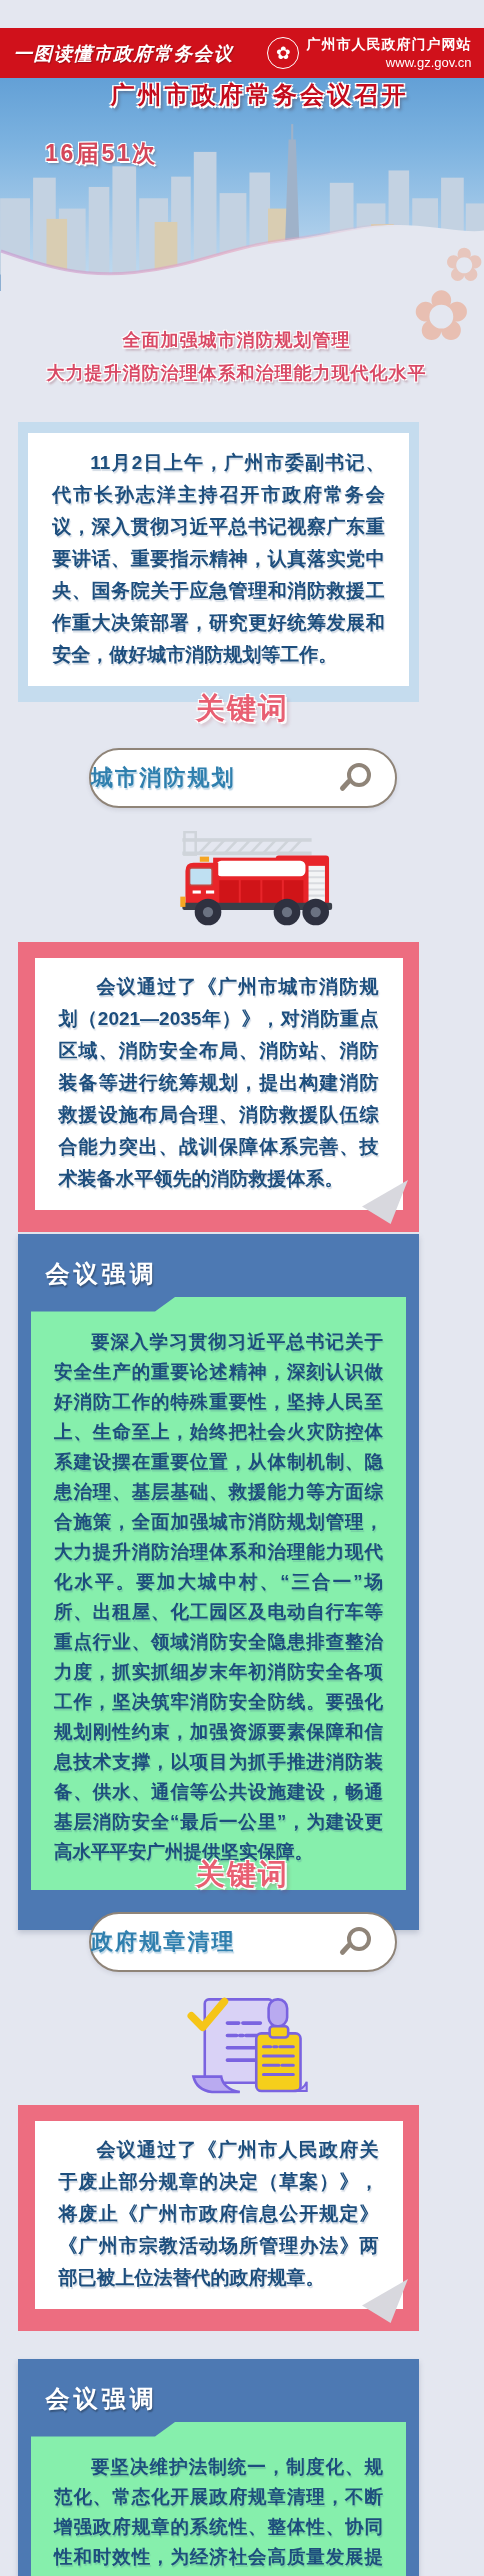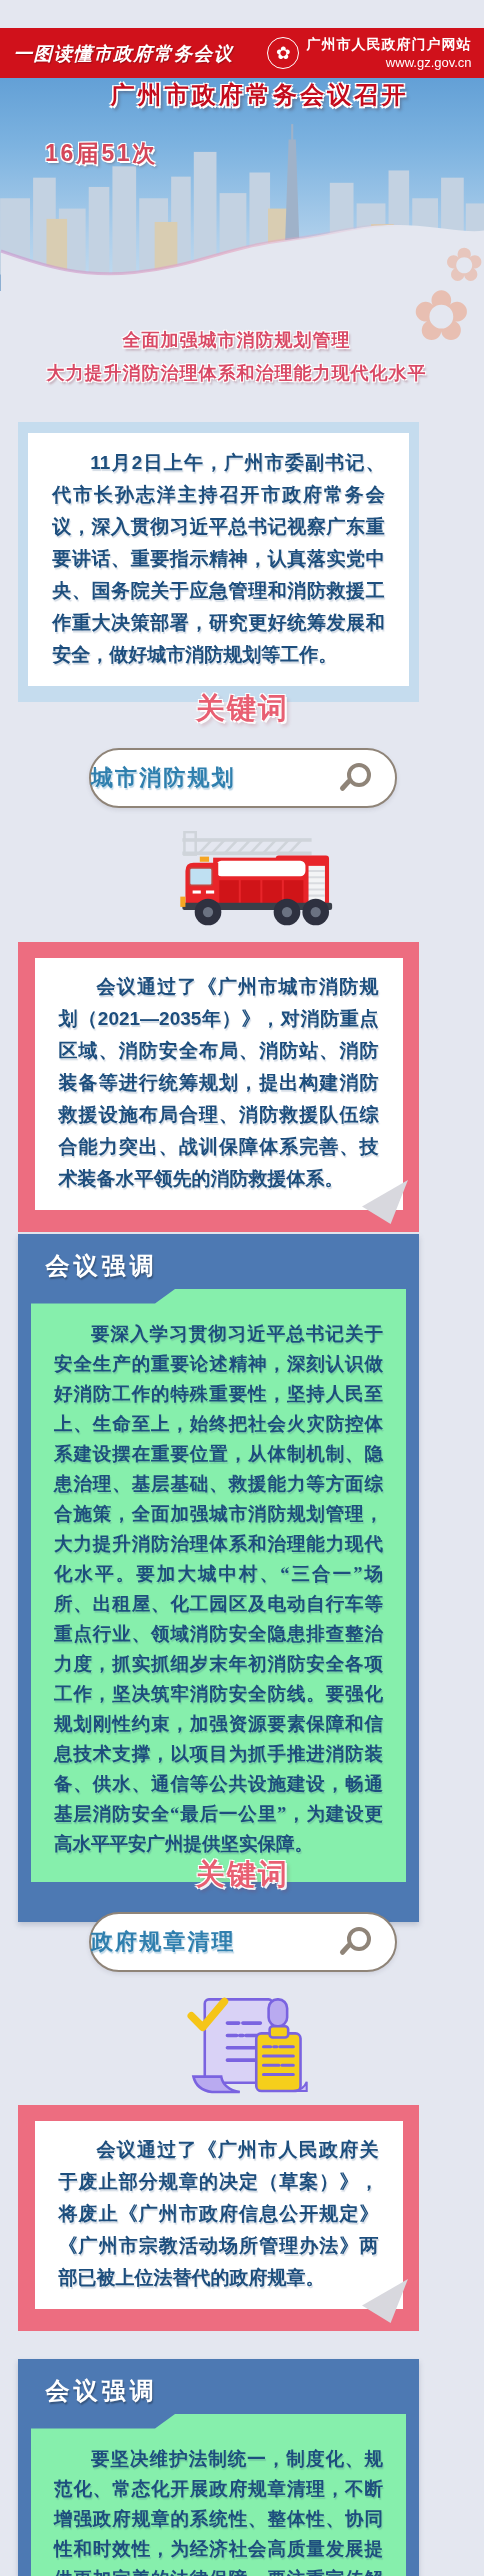--- a/index.html
+++ b/index.html
@@ -67,21 +67,21 @@
 
   .illus { position:absolute; z-index:1; }
   #truck { top:831px; left:152px; }
   #docs  { top:1993px; left:178px; }
 
   .pink-outer { background:#ed6d80; padding:15.5px 16.5px 21.6px; }
   #pink1 { top:920px;margin-top:22px; } #pink2 { top:2105px; }
   .pink-white { position:relative; background:#fff; padding:13.4px 24px 15.5px; overflow:visible; }
   .corner-arrow { position:absolute; right:-7.2px; bottom:-14.4px; }
 
-  .blue-outer { background:#4d79b3; padding:8px 13px; box-shadow:0 3.1px 5.2px rgba(80,90,120,.25);font-family:Liberation Serif, serif; }
+  .blue-outer { background:#4d79b3; padding:16px 13px; box-shadow:0 3.1px 5.2px rgba(80,90,120,.25); }
   #blue1 { top:1234px; padding-bottom:40px; }
   #blue2 { top:2359px; padding-bottom:32px; }
   .blue-header { height:47px; display:flex; align-items:center; padding-left:14.4px; color:#fff;
     font-size:24px; font-weight:bold; letter-spacing:4.1px; text-shadow:1px 1.5px 1.5px rgba(0,0,0,.3); }
   .blue-white { position:relative; background:#86efac; padding:30px 23px 23px;
     clip-path:polygon(0 14.4px, 124px 14.4px, 144px 0, 100% 0, 100% 100%, 0 100%); }
   .blue-white .body-text { font-size:18.5px; line-height:30px; }
 </style>
 </head>
 <body>

